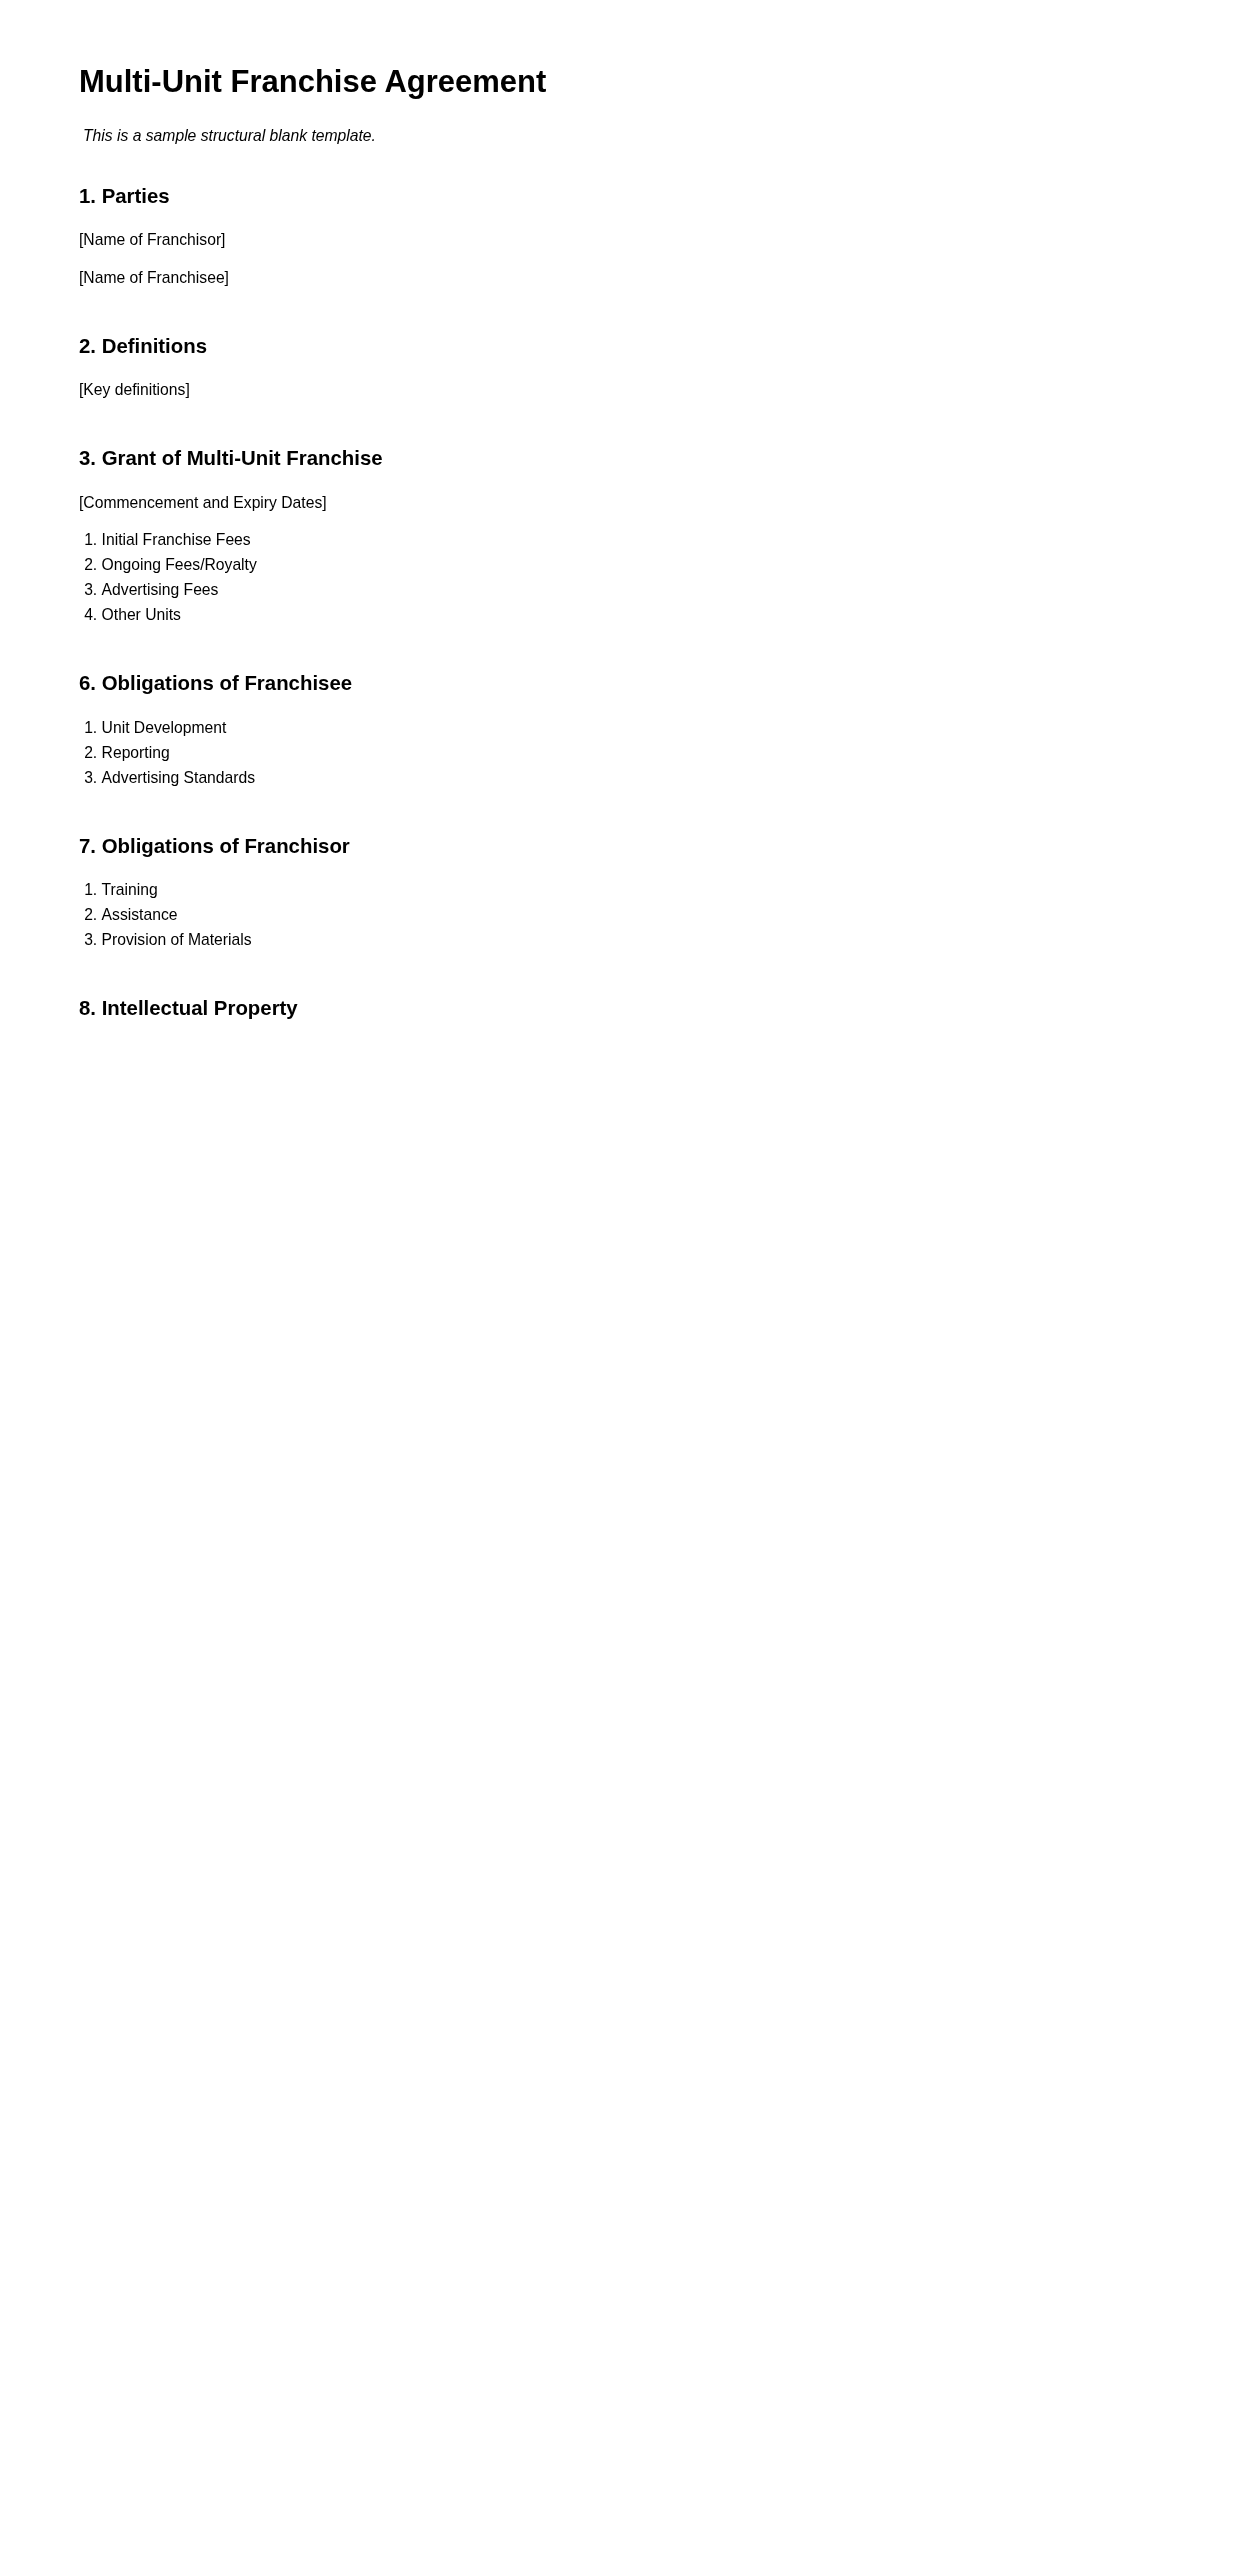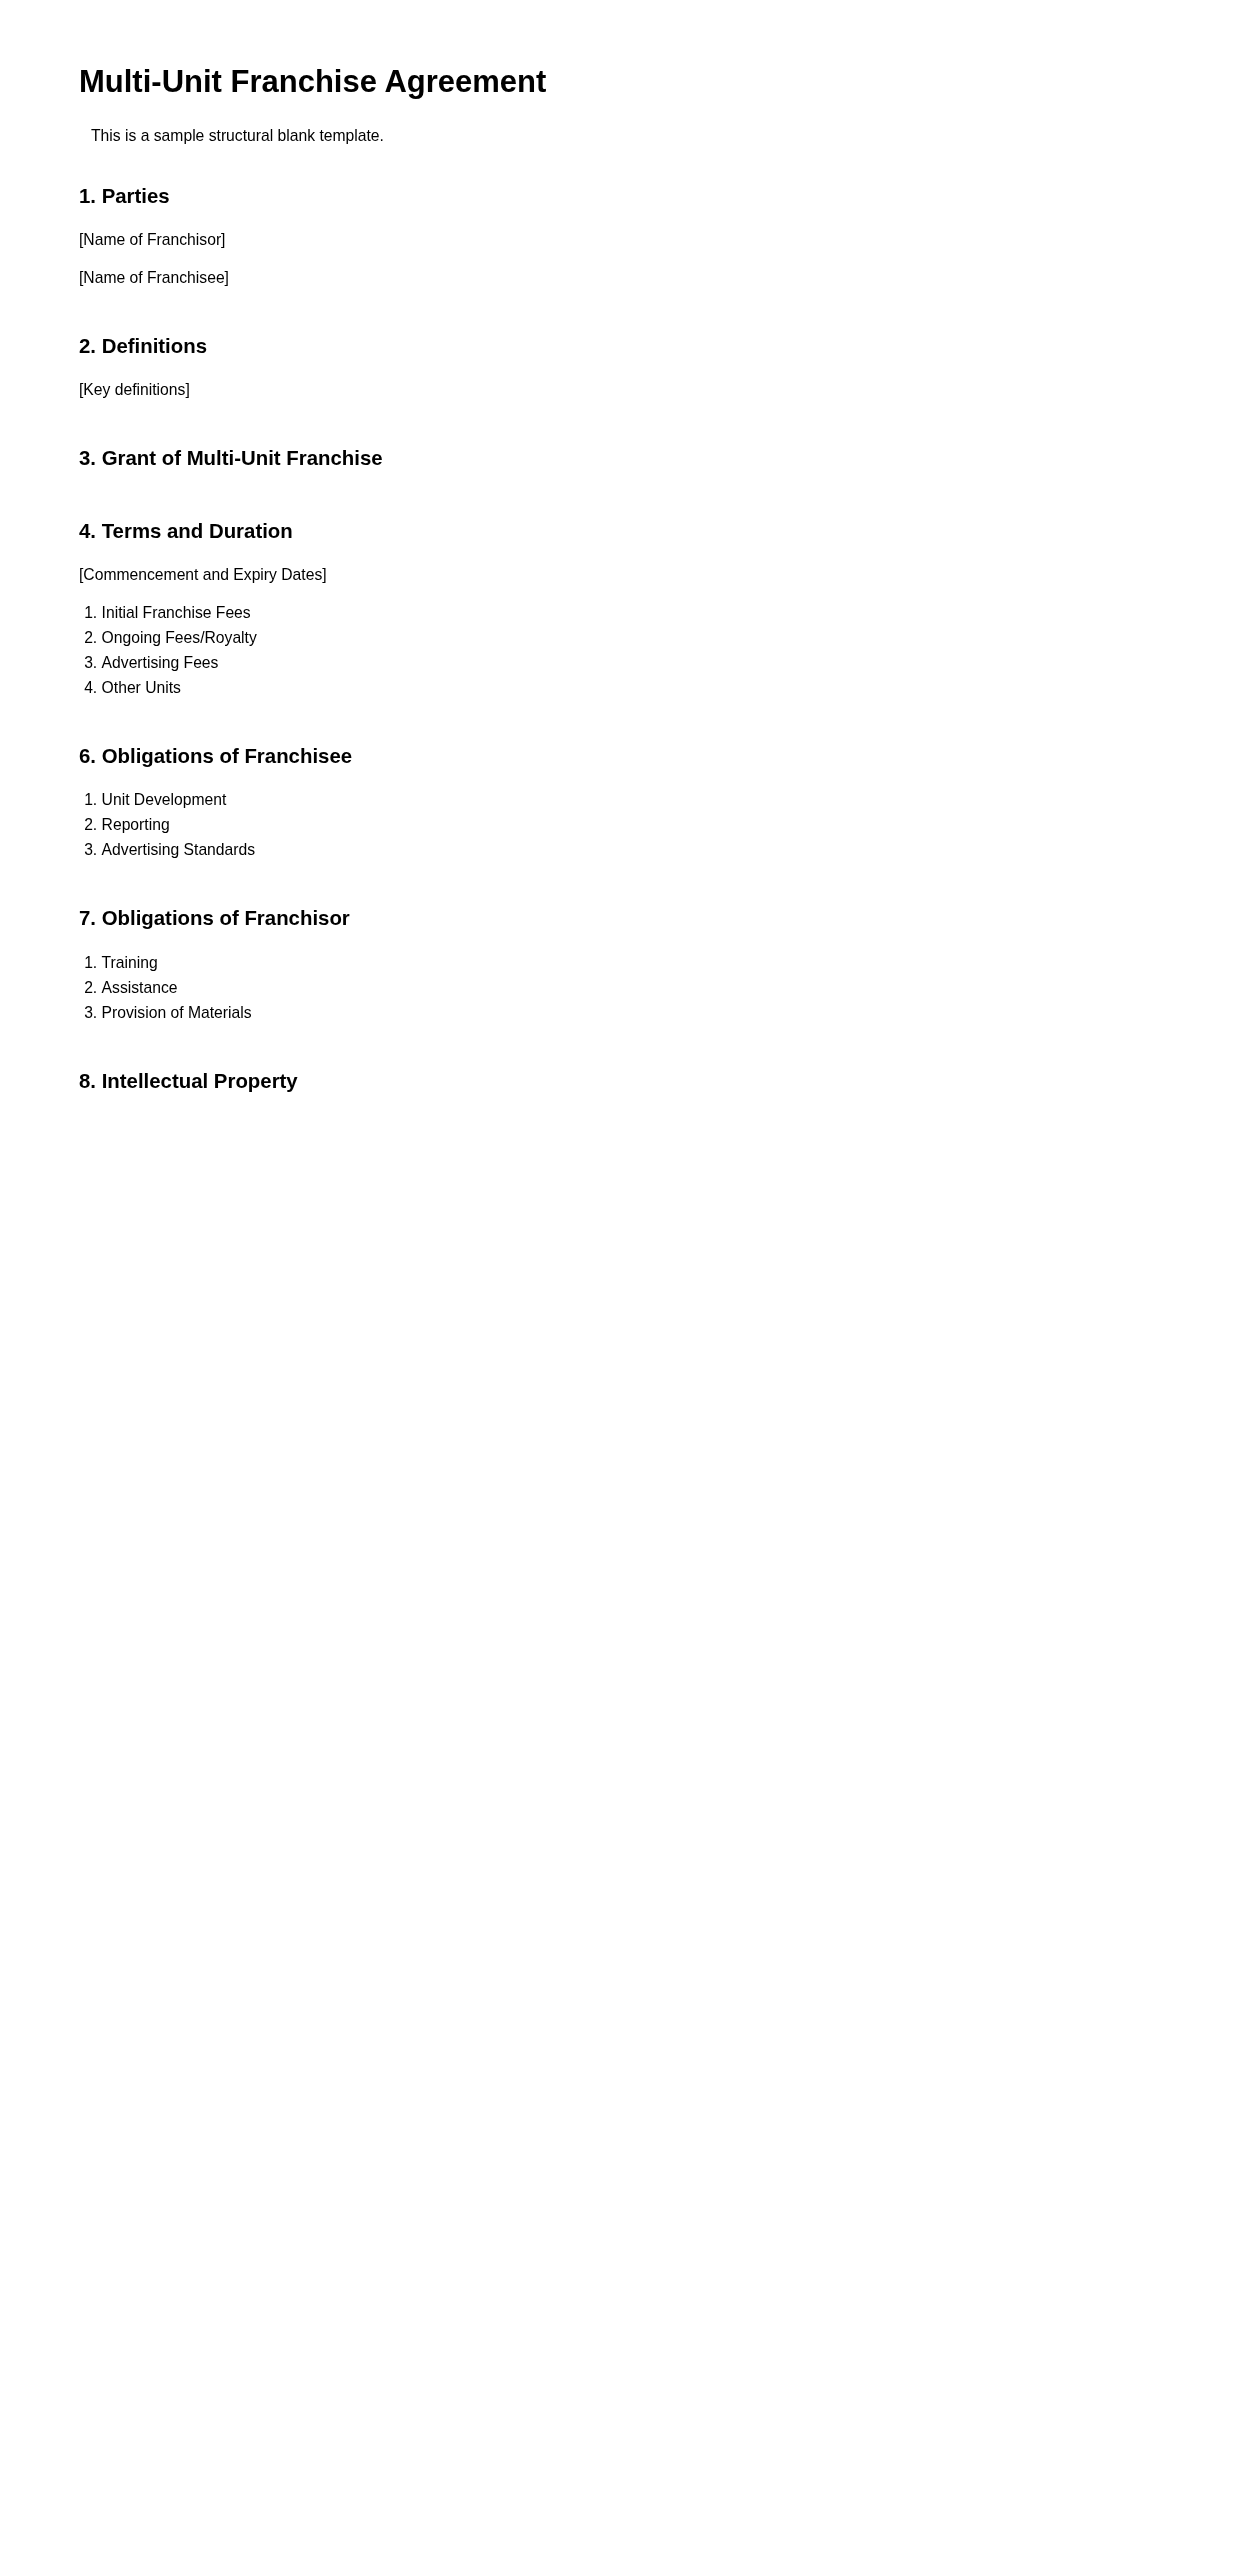--- a/index.html
+++ b/index.html
@@ -29,21 +29,22 @@
     .doc {
       padding: 63px 79px 0 79px;
     }
     h1.doc-title {
       font-size: 31px;
       line-height: 1.2;
       font-weight: bold;
       margin: 0 0 22.4px 0;
     }
     p.subtitle {
-      margin: 12px;
+      font-style: italic;
+      margin: 4px;
     }
     .section h2 {
       font-size: 20.4px;
       line-height: 1.6;
       font-weight: bold;
       margin: 40px 0 14.7px 0;
     }
     .section.first h2 {
       margin-top: 32px;
     }
@@ -77,21 +78,20 @@
     <div class="section">
       <h2>2. Definitions</h2>
       <p>[Key definitions]</p>
     </div>
 
     <div class="section">
       <h2>3. Grant of Multi-Unit Franchise</h2>
     </div>
 
     <div class="section">
-      <h2>4. Terms and Duration</h2>
       <p>[Commencement and Expiry Dates]</p>
     </div>
 
     <div class="section">
       <ol>
         <li>Initial Franchise Fees</li>
         <li>Ongoing Fees/Royalty</li>
         <li>Advertising Fees</li>
         <li>Other Units</li>
       </ol>

